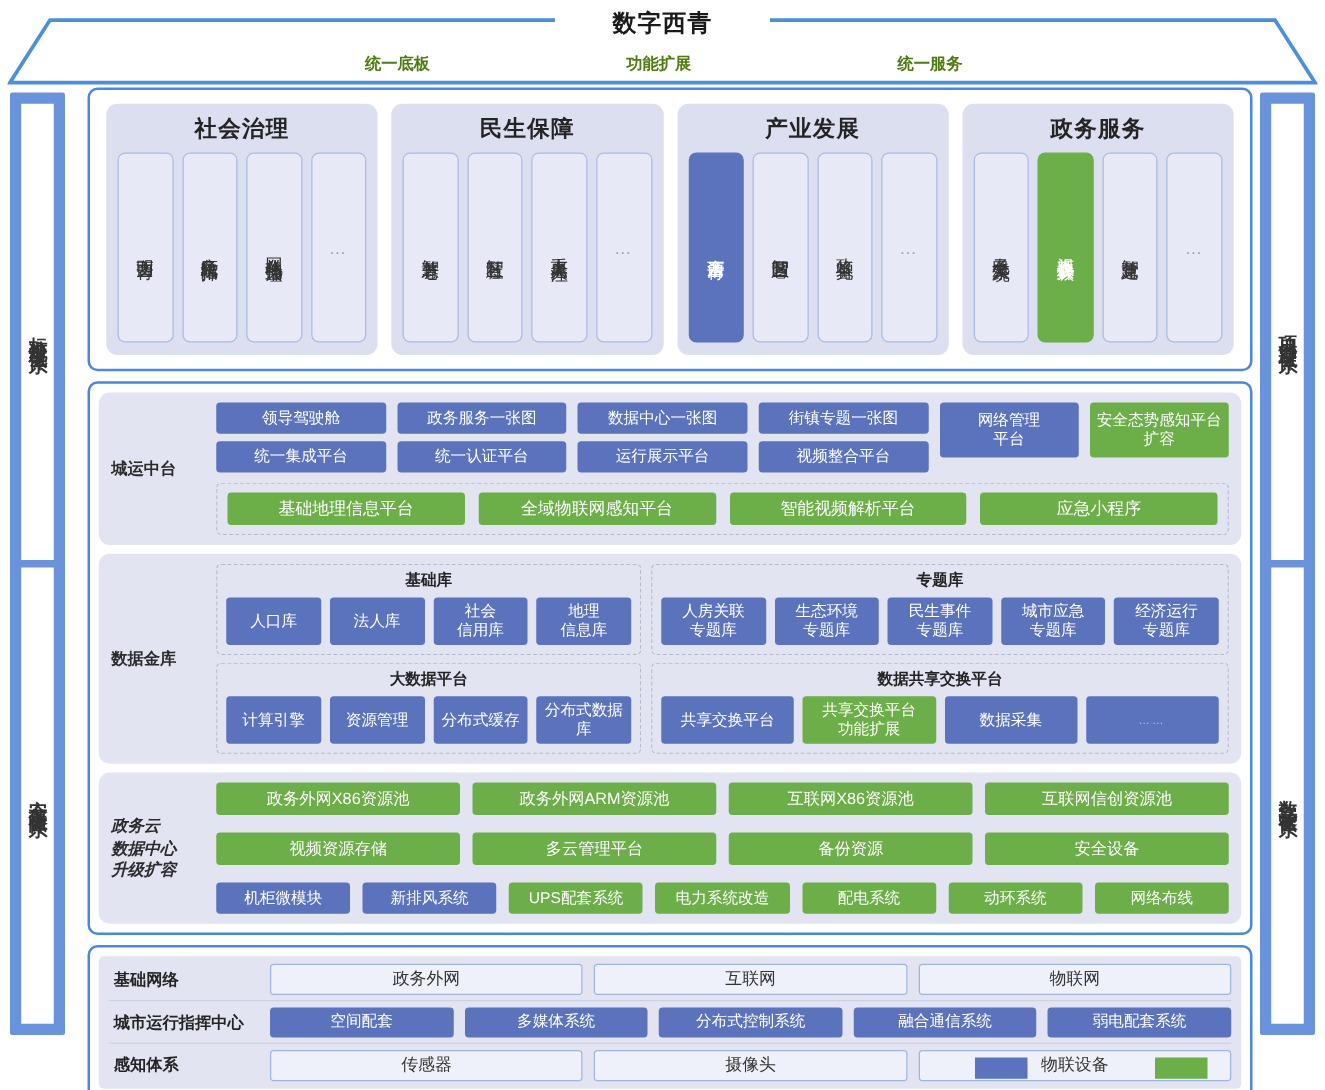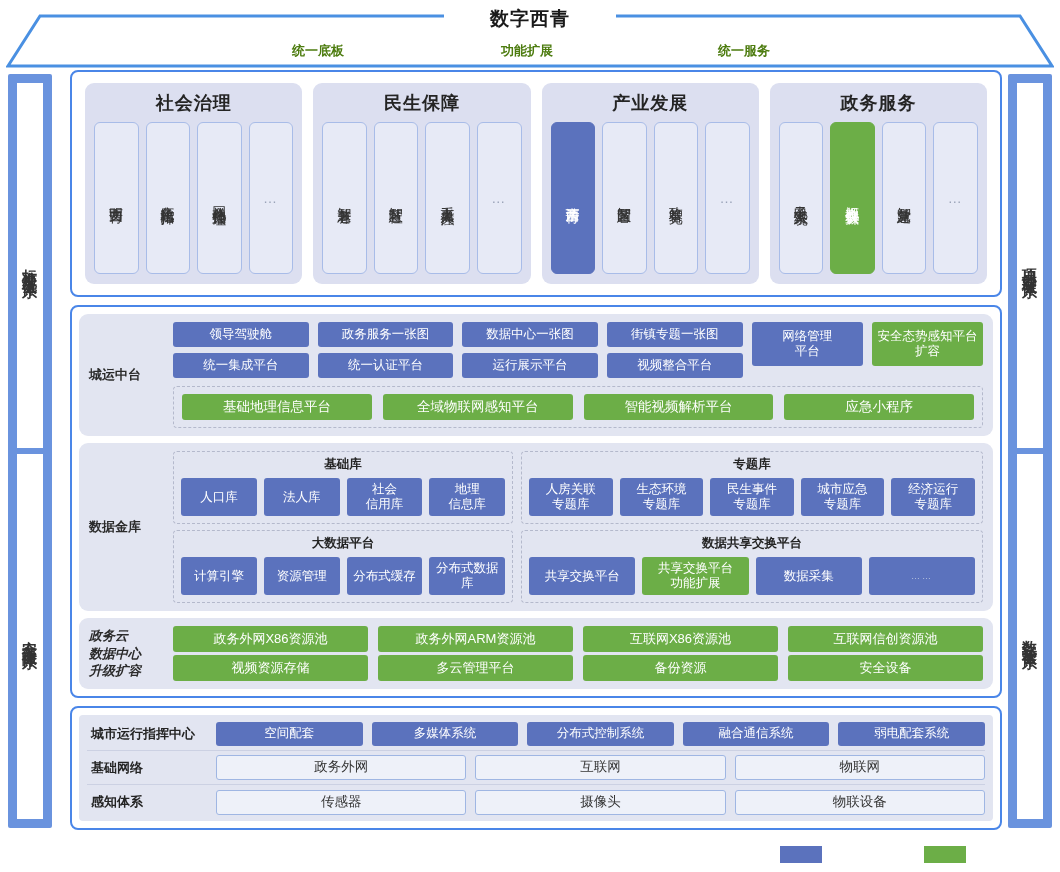--- a/index.html
+++ b/index.html
@@ -137,21 +137,21 @@
     margin-bottom: 5px;
   }
   .vault-items { display: flex; gap: 7px; width: 100%; }
   .vault-items .chip { flex: 1 1 0; height: 38px; }
   #vb-basic   { flex: 0 0 340px; }
   #vb-topic   { flex: 1 1 auto; }
   #vb-bigdata { flex: 0 0 auto; width: 340px; }
   #vb-share   { flex: 1 1 auto; }
 
   
-  #cloud { display: flex; flex-direction: column; gap: 3px; }
+  #cloud { display: flex; flex-direction: column; gap: 14px; }
   .cloud-row { display: flex; gap: 10px; }
   .cloud-row .chip { flex: 1 1 0; height: 26px; font-size: 13px; }
   .cloud-row.small .chip { height: 25px; font-size: 12.5px; }
 
   
   #infra { background: #e2e5f1; border-radius: 4px; padding: 2px 8px; }
   .infra-row {
     display: flex; align-items: center; gap: 9px;
     height: 34px; border-bottom: 1px solid #ccd1e3;
   }
@@ -348,41 +348,50 @@
               <div class="chip green">政务外网ARM资源池</div>
               <div class="chip green">互联网X86资源池</div>
               <div class="chip green">互联网信创资源池</div>
             </div>
             <div class="cloud-row">
               <div class="chip green">视频资源存储</div>
               <div class="chip green">多云管理平台</div>
               <div class="chip green">备份资源</div>
               <div class="chip green">安全设备</div>
             </div>
+            <div class="cloud-row small">
+              <div class="chip">机柜微模块</div>
+              <div class="chip">新排风系统</div>
+              <div class="chip green">UPS配套系统</div>
+              <div class="chip green">电力系统改造</div>
+              <div class="chip green">配电系统</div>
+              <div class="chip green">动环系统</div>
+              <div class="chip green">网络布线</div>
+            </div>
           </div>
       </div>
     </div>
 
   </div>
 
   <div class="outer-panel">
     <div id="infra">
+        <div class="infra-row wide">
+          <div class="infra-label">基础网络</div>
+          <div class="chip outline">政务外网</div>
+          <div class="chip outline">互联网</div>
+          <div class="chip outline">物联网</div>
+        </div>
         <div class="infra-row">
           <div class="infra-label">城市运行指挥中心</div>
           <div class="chip">空间配套</div>
           <div class="chip">多媒体系统</div>
           <div class="chip">分布式控制系统</div>
           <div class="chip">融合通信系统</div>
           <div class="chip">弱电配套系统</div>
-        </div>
-        <div class="infra-row wide">
-          <div class="infra-label">基础网络</div>
-          <div class="chip outline">政务外网</div>
-          <div class="chip outline">互联网</div>
-          <div class="chip outline">物联网</div>
         </div>
         <div class="infra-row wide">
           <div class="infra-label">感知体系</div>
           <div class="chip outline">传感器</div>
           <div class="chip outline">摄像头</div>
           <div class="chip outline">物联设备</div>
         </div>
       </div>
   </div>
 

